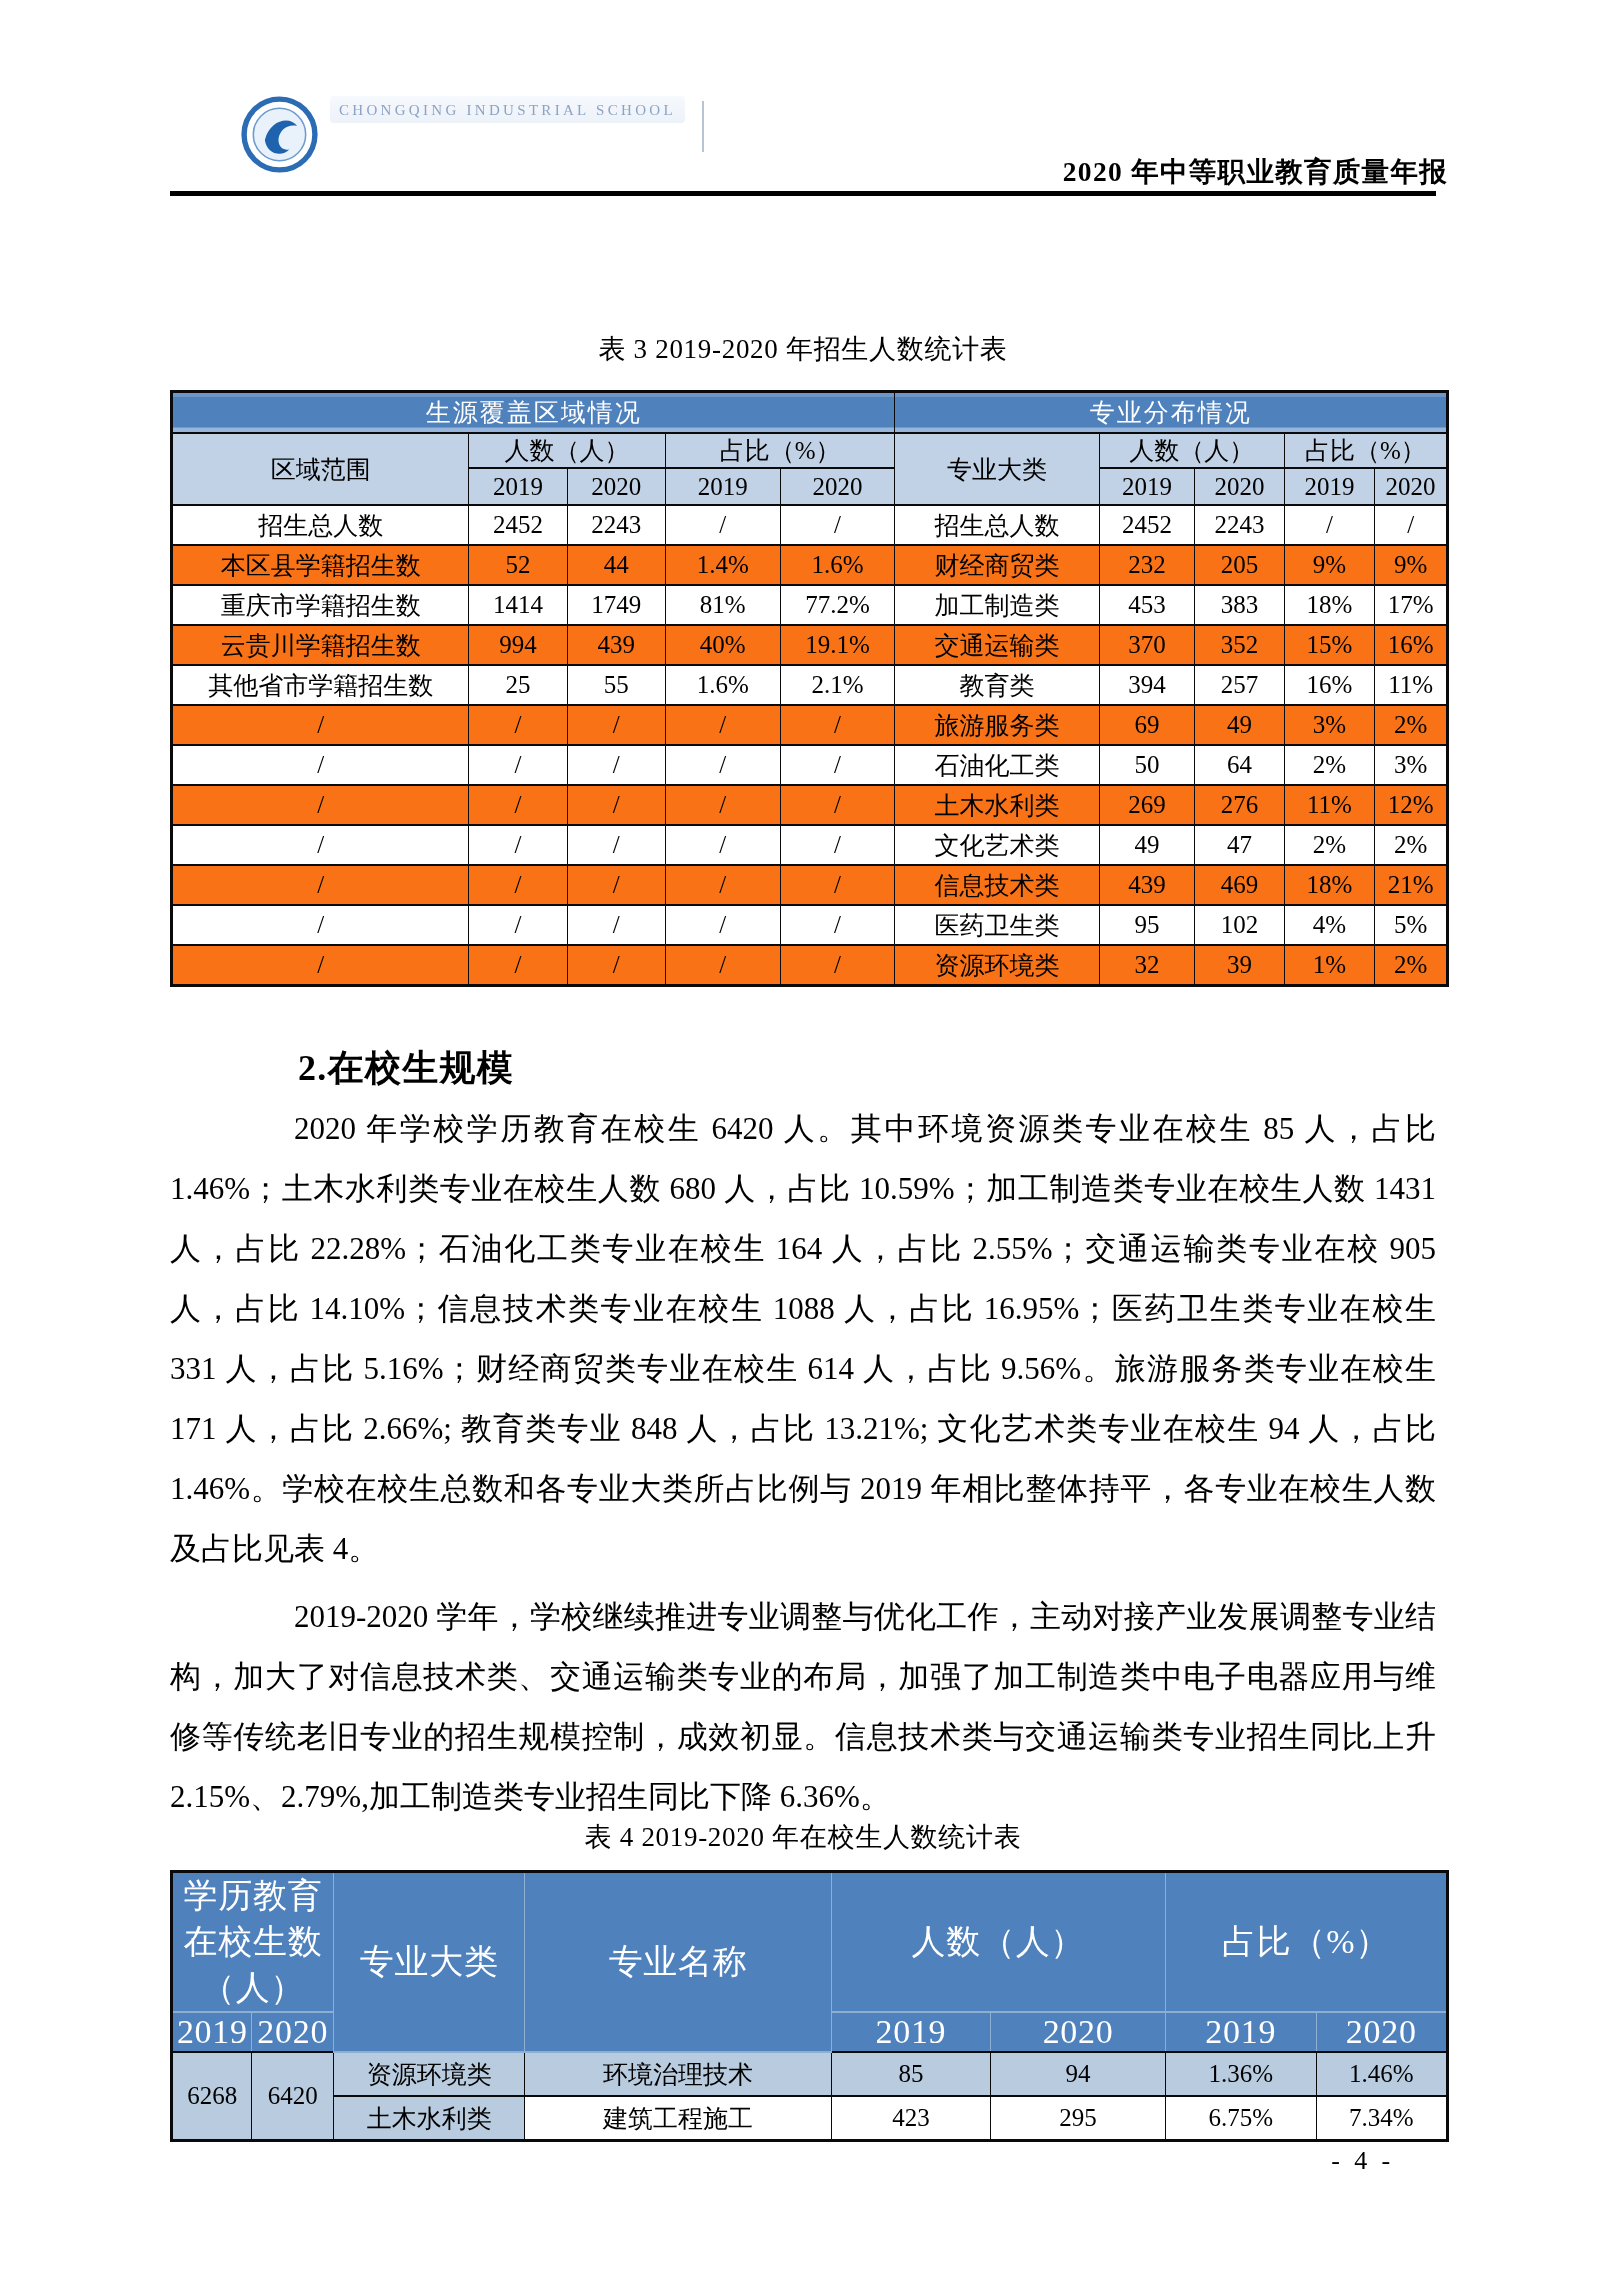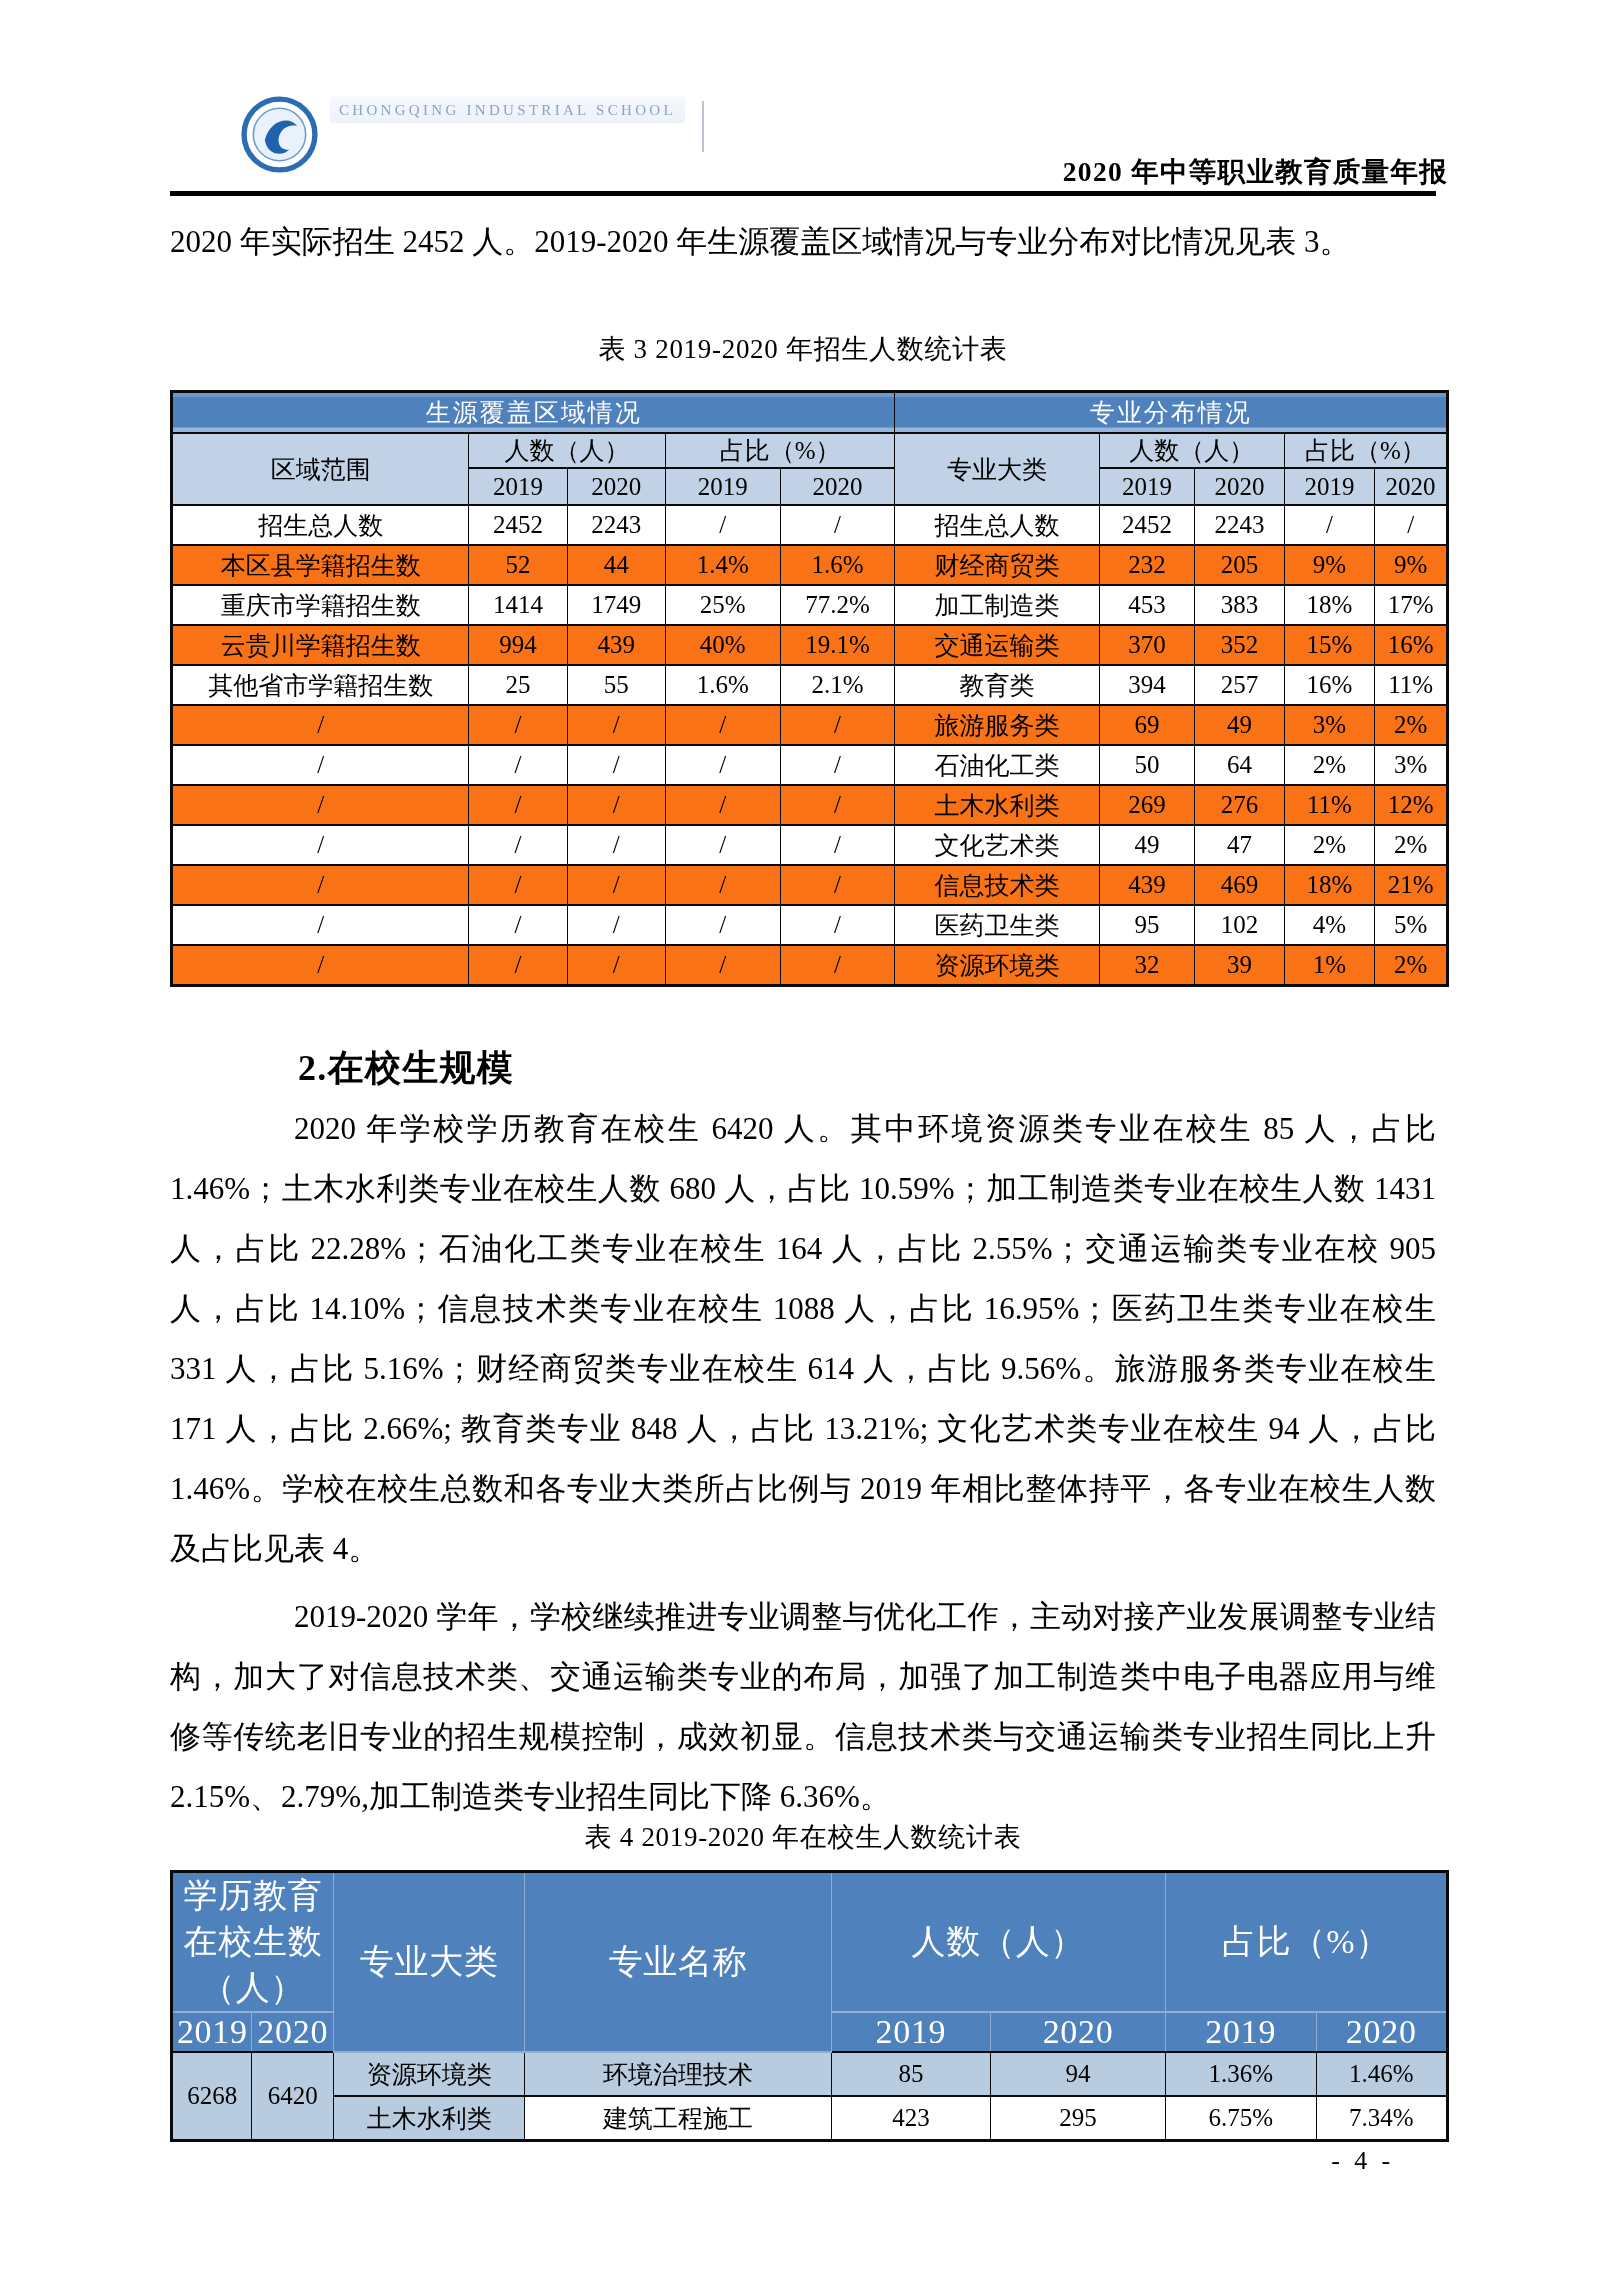--- a/index.html
+++ b/index.html
@@ -64,21 +64,20 @@
       <path d="M31 57 C38 30, 64 26, 73 39 C61 36, 51 44, 49 54 C47 65, 55 72, 63 69 C52 81, 33 74, 31 57 Z" fill="#1f63ae"></path>
     </svg>
     <div class="logo-text">
       <div class="logo-en">CHONGQING INDUSTRIAL SCHOOL</div>
     </div>
     <div class="logo-bar"></div>
   </div>
   <div class="report-title">2020 年中等职业教育质量年报</div>
   <div class="header-rule"></div>
 
-  <p class="intro">2020 年实际招生 2452 人。2019-2020 年生源覆盖区域情况与专业分布对比情况见表 3。</p>
 
   <div class="tbl-caption caption3">表 3  2019-2020 年招生人数统计表</div>
   <table class="data-table t3">
     <colgroup>
       <col style="width:23.3%">
         <col style="width:7.7%">
         <col style="width:7.7%">
         <col style="width:9.0%">
         <col style="width:9.0%">
       <col style="width:16.0%">
@@ -133,21 +132,21 @@
           <td>财经商贸类</td>
           <td>232</td>
           <td>205</td>
           <td>9%</td>
           <td>9%</td>
         </tr>
         <tr>
           <td>重庆市学籍招生数</td>
           <td>1414</td>
           <td>1749</td>
-          <td>25%</td>
+          <td>81%</td>
           <td>77.2%</td>
           <td>加工制造类</td>
           <td>453</td>
           <td>383</td>
           <td>18%</td>
           <td>17%</td>
         </tr>
         <tr class="shade">
           <td>云贵川学籍招生数</td>
           <td>994</td>

